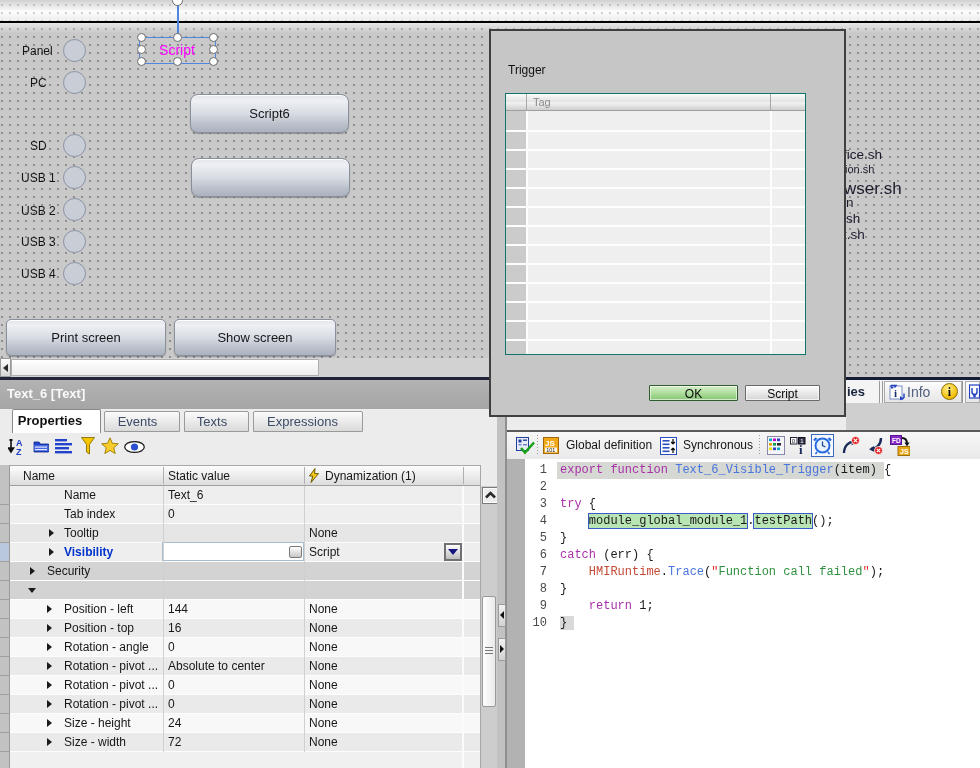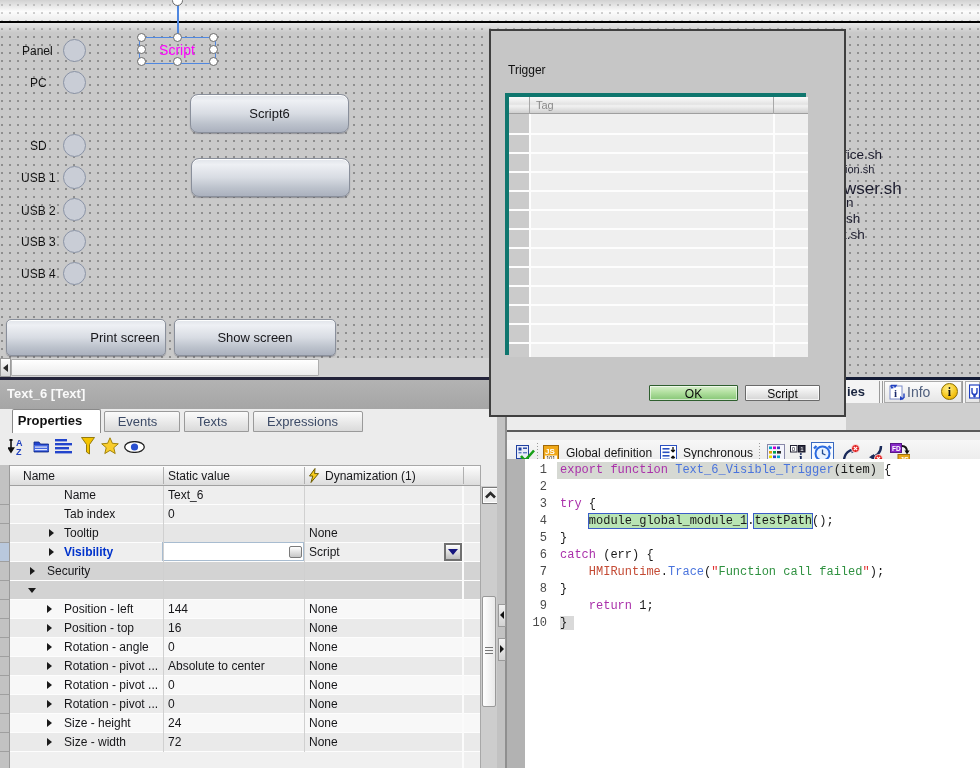--- a/index.html
+++ b/index.html
@@ -58,21 +58,21 @@
   <div class="handle" style="left:209px;top:45px;"></div>
   <div class="handle" style="left:137px;top:57px;"></div>
   <div class="handle" style="left:173px;top:57px;"></div>
   <div class="handle" style="left:209px;top:57px;"></div>
   <div class="handle" style="left:172px;top:-5px;width:11px;height:11px;"></div>
 
   <div class="btn3d" style="left:190px;top:94px;width:159px;height:39px;"></div>
   <div class="btntxt" style="left:190px;top:106px;width:159px;">Script6</div>
   <div class="btn3d" style="left:191px;top:158px;width:159px;height:39px;"></div>
   <div class="btn3d" style="left:6px;top:319px;width:160px;height:37px;border-radius:5px;"></div>
-  <div class="btntxt" style="left:6px;top:330px;width:160px;padding-left:39px;">Print screen</div>
+  <div class="btntxt" style="left:6px;top:330px;width:160px;">Print screen</div>
   <div class="btn3d" style="left:174px;top:319px;width:162px;height:37px;border-radius:5px;"></div>
   <div class="btntxt" style="left:174px;top:330px;width:162px;">Show screen</div>
 
   <div class="lbl" style="left:843px;top:147px;color:#1c1c2e;font-size:13.5px;">fice.sh</div>
   <div class="lbl" style="left:845px;top:163px;color:#1c1c2e;font-size:11px;">ion.sh</div>
   <div class="lbl" style="left:844px;top:179px;color:#1c1c2e;font-size:17px;">wser.sh</div>
   <div class="lbl" style="left:846px;top:195px;color:#1c1c2e;font-size:13.5px;">n</div>
   <div class="lbl" style="left:846px;top:211px;color:#1c1c2e;font-size:13.5px;">sh</div>
   <div class="lbl" style="left:843px;top:227px;color:#1c1c2e;font-size:13.5px;">t.sh</div>
 
@@ -264,21 +264,21 @@
   <div class="abs" style="left:962px;top:381px;width:1px;height:22px;background:#9a9a9a;"></div>
   <div class="abs" style="left:965px;top:381px;width:15px;height:22px;background:linear-gradient(#fcfcfc,#e6e6e6);border:1px solid #ababab;box-sizing:border-box;"></div>
   <div id="diagicon" class="abs" style="left:969px;top:384px;width:11px;height:17px;"><svg width="11" height="17" viewBox="0 0 11 17">
 <rect x="0.5" y="1" width="10" height="13" fill="#fff" stroke="#2040c0" stroke-width="1.2"></rect>
 <path d="M3 4 v4 a2.5 2.5 0 0 0 5 0 v-4" stroke="#2040c0" stroke-width="1.4" fill="none"></path>
 <circle cx="5.5" cy="12" r="1.4" fill="#2040c0"></circle>
       </svg></div>
   <div class="abs" style="left:846px;top:403px;width:134px;height:28px;background:#cfcfcf;"></div>
 
   <div class="abs" style="left:507px;top:430px;width:473px;height:2px;background:#5a5a5a;"></div>
-  <div id="codebar" class="abs" style="left:507px;top:432px;width:473px;height:27px;background:linear-gradient(#f7f7f7,#e9e9e9);margin-top:8px;">
+  <div id="codebar" class="abs" style="left:507px;top:432px;width:473px;height:27px;background:linear-gradient(#f7f7f7,#e9e9e9);">
    <svg style="position:absolute;left:9px;top:5px;" width="19" height="18" viewBox="0 0 19 18">
 <rect x="0.5" y="0.5" width="12" height="13" fill="#e8ecf8" stroke="#2040a0" stroke-width="1"></rect>
 <rect x="2.5" y="2.5" width="3" height="3" fill="#2040a0"></rect>
         <rect x="7" y="2.5" width="4" height="1.4" fill="#2040a0"></rect>
 <rect x="2.5" y="7" width="3" height="1.4" fill="#6080c0"></rect>
         <rect x="7" y="7" width="4" height="1.4" fill="#6080c0"></rect>
 <path d="M5 11 l4 4.5 l9 -10" stroke="#18a018" stroke-width="2.6" fill="none"></path>
       </svg>
    <div style="position:absolute;left:30px;top:3px;width:1px;height:21px;background:repeating-linear-gradient(#9a9a9a 0 1px,transparent 1px 3px);"></div>
    <svg style="position:absolute;left:36px;top:5px;" width="16" height="17" viewBox="0 0 16 17">
@@ -369,21 +369,21 @@
   <div class="mono" style="position:absolute;left:53px;top:123px;font-size:12px;white-space:nowrap;"><span style="color:#1a1a1a;">}</span></div>
   <div class="mono" style="position:absolute;left:53px;top:140px;font-size:12px;white-space:nowrap;">&nbsp;&nbsp;&nbsp;&nbsp;<span style="color:#aa30aa;">return&nbsp;</span><span style="color:#1a1a1a;">1;</span></div>
   <div class="mono" style="position:absolute;left:53px;top:157px;font-size:12px;white-space:nowrap;"><span style="background:#d9d9d9;color:#1a1a1a;">}&nbsp;</span></div>
   </div>
 
   <div id="dialog" class="abs" style="left:489px;top:29px;width:357px;height:388px;
       background:#c6c6c6;border:2px solid #3f3f3f;box-sizing:border-box;">
     <div style="position:absolute;left:17px;top:32px;font-size:12px;color:#111;">Trigger</div>
 
 
-    <div id="dlgtable" style="position:absolute;left:14px;top:62px;width:301px;height:262px;background:#404040;border:4px solid #0f766e;box-sizing:border-box;">
+    <div id="dlgtable" style="position:absolute;left:14px;top:62px;width:301px;height:262px;background:#404040;border:1px solid #0f766e;box-sizing:border-box;">
     <div style="position:absolute;left:0;top:0;width:299px;height:17px;background:linear-gradient(#fbfbfb 0%,#e3e3e3 45%,#f2f2f2 55%,#cfcfcf 100%);border-bottom:1px solid #9f9f9f;box-sizing:border-box;"></div>
     <div style="position:absolute;left:27px;top:2px;font-size:11px;color:#8a8a8a;">Tag</div>
     <div style="position:absolute;left:20px;top:0;width:1px;height:17px;background:#a8a8a8;"></div>
     <div style="position:absolute;left:264px;top:0;width:1px;height:17px;background:#a8a8a8;"></div>
     <div style="position:absolute;left:0;top:17px;width:299px;height:243px;background:#efefef;"></div>
     <div style="position:absolute;left:0;top:17px;width:20px;height:243px;background:#cbcbcb;"></div>
     <div style="position:absolute;left:20px;top:17px;width:2px;height:243px;background:#fdfdfd;"></div>
     <div style="position:absolute;left:264px;top:17px;width:2px;height:243px;background:#fdfdfd;"></div>
     <div style="position:absolute;left:0;top:36px;width:299px;height:2px;background:#fdfdfd;"></div>
     <div style="position:absolute;left:0;top:55px;width:299px;height:2px;background:#fdfdfd;"></div>

